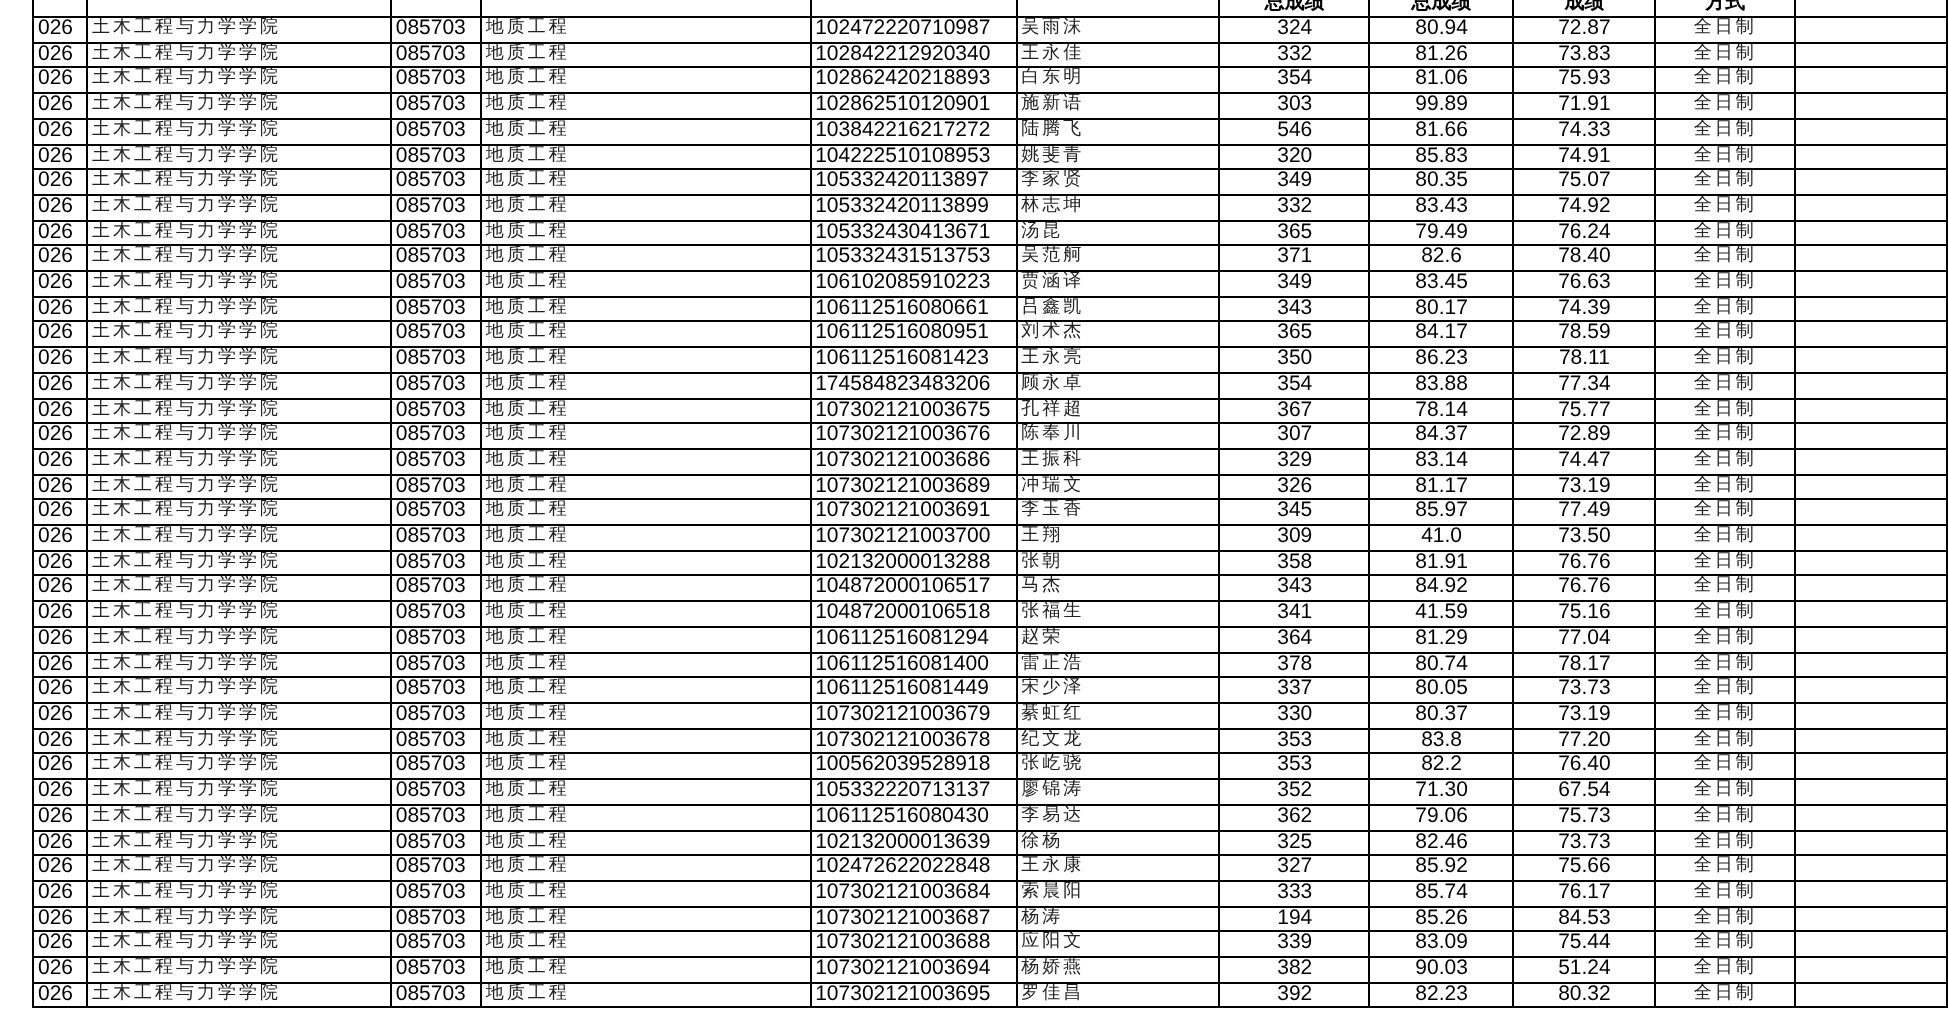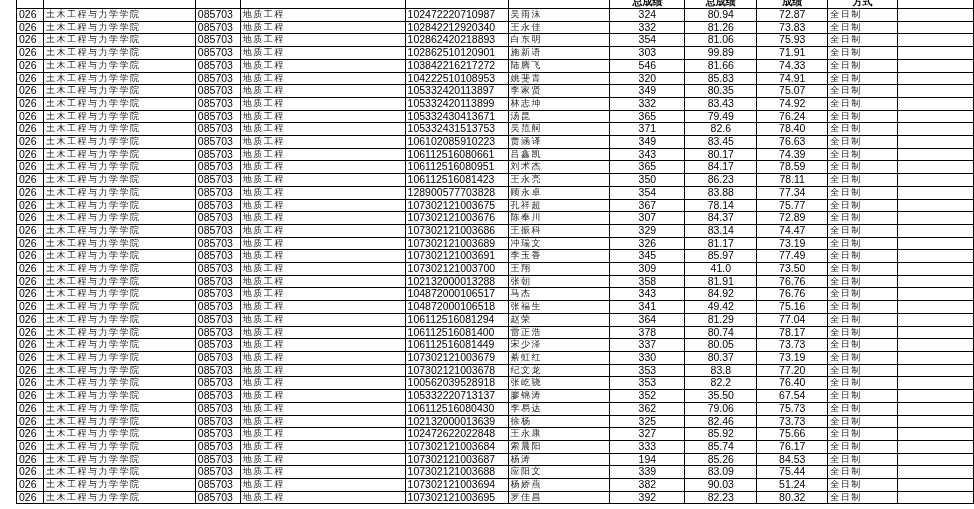--- a/index.html
+++ b/index.html
@@ -4,21 +4,21 @@
 <style>
   html, body { margin: 0; padding: 0; background: #ffffff; }
   body { width: 974px; height: 509px; overflow: hidden; position: relative; font-family: "Liberation Sans", "DejaVu Sans", sans-serif; }
   .sheet { position: absolute; left: 16px; top: -5px; }
   table { border-collapse: collapse; table-layout: fixed; }
   td { border: 1px solid #000; padding: 0 2px; height: 11.7px; line-height: 11.7px; font-size: 10.5px; color: #000; white-space: nowrap; overflow: hidden; }
   tr.hdr td { height: 12px; line-height: 12px; font-weight: bold; font-size: 10px; text-align: center; }
   td.cjk { font-family: "DejaVu Serif", "Liberation Serif", serif; font-size: 9px; letter-spacing: 1.5px; color: #222; }
   td.num { text-align: center; }
   td.code { text-align: left; }
-  td.center { text-align: left; }
+  td.center { text-align: center; }
 </style>
 </head>
 <body>
 
 <div class="sheet">
   <table>
     <colgroup>
       <col style="width:27px">
         <col style="width:152px">
         <col style="width:45px">
@@ -225,21 +225,21 @@
           <td class="num">86.23</td>
           <td class="num">78.11</td>
           <td class="cjk center">全日制</td>
           <td class=""></td>
         </tr>
         <tr>
           <td class="code">026</td>
           <td class="cjk">土木工程与力学学院</td>
           <td class="code">085703</td>
           <td class="cjk">地质工程</td>
-          <td class="code">128900577703828</td>
+          <td class="code">174584823483206</td>
           <td class="cjk">顾永卓</td>
           <td class="num">354</td>
           <td class="num">83.88</td>
           <td class="num">77.34</td>
           <td class="cjk center">全日制</td>
           <td class=""></td>
         </tr>
         <tr>
           <td class="code">026</td>
           <td class="cjk">土木工程与力学学院</td>
@@ -345,21 +345,21 @@
           <td class=""></td>
         </tr>
         <tr>
           <td class="code">026</td>
           <td class="cjk">土木工程与力学学院</td>
           <td class="code">085703</td>
           <td class="cjk">地质工程</td>
           <td class="code">104872000106518</td>
           <td class="cjk">张福生</td>
           <td class="num">341</td>
-          <td class="num">49.42</td>
+          <td class="num">41.59</td>
           <td class="num">75.16</td>
           <td class="cjk center">全日制</td>
           <td class=""></td>
         </tr>
         <tr>
           <td class="code">026</td>
           <td class="cjk">土木工程与力学学院</td>
           <td class="code">085703</td>
           <td class="cjk">地质工程</td>
           <td class="code">106112516081294</td>
@@ -436,21 +436,21 @@
           <td class=""></td>
         </tr>
         <tr>
           <td class="code">026</td>
           <td class="cjk">土木工程与力学学院</td>
           <td class="code">085703</td>
           <td class="cjk">地质工程</td>
           <td class="code">105332220713137</td>
           <td class="cjk">廖锦涛</td>
           <td class="num">352</td>
-          <td class="num">35.50</td>
+          <td class="num">71.30</td>
           <td class="num">67.54</td>
           <td class="cjk center">全日制</td>
           <td class=""></td>
         </tr>
         <tr>
           <td class="code">026</td>
           <td class="cjk">土木工程与力学学院</td>
           <td class="code">085703</td>
           <td class="cjk">地质工程</td>
           <td class="code">106112516080430</td>

